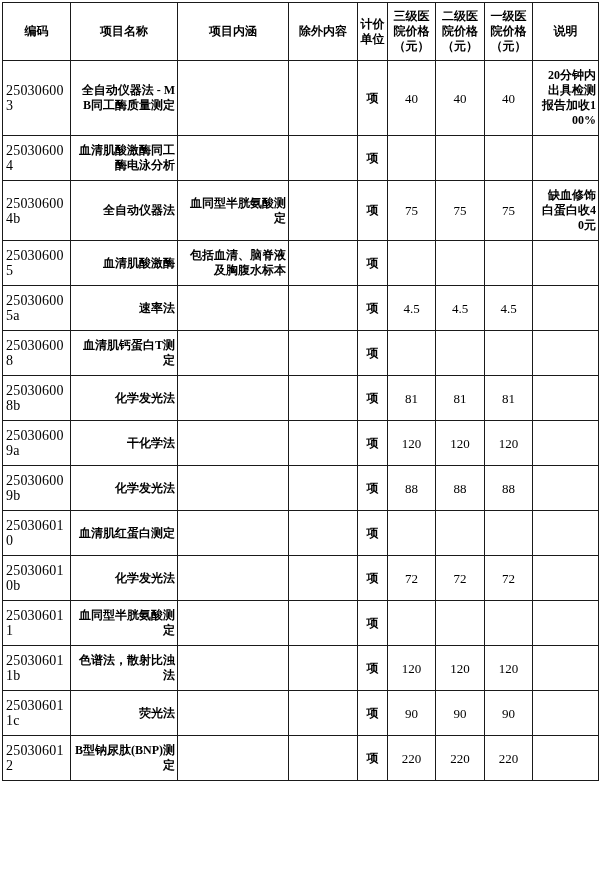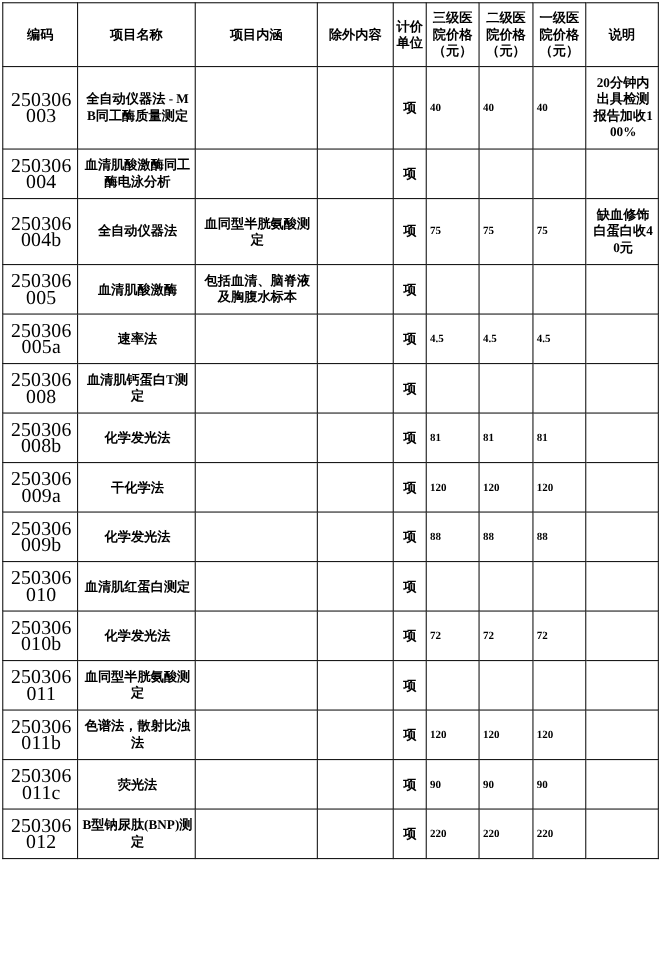--- a/index.html
+++ b/index.html
@@ -43,47 +43,46 @@
   col.c-name      { width: 107px; }
   col.c-content   { width: 111px; }
   col.c-exclusion { width: 69px; }
   col.c-unit      { width: 30px; }
   col.c-price3    { width: 48px; }
   col.c-price2    { width: 49px; }
   col.c-price1    { width: 48px; }
   col.c-note      { width: 66px; }
 
   td.cell-code {
-    text-align: center;
+    text-align: left;
     padding-left: 3px;
     padding-right: 1px;
-    font-size: 18px;
+    font-size: 14px;
     letter-spacing: 0.2px;
   }
   td.cell-name,
   td.cell-content,
   td.cell-note {
-    text-align: center;
+    text-align: right;
     font-weight: bold;
     padding-left: 4px;
     padding-right: 2px;
   }
   td.cell-exclusion { text-align: left; }
   td.cell-unit {
     text-align: center;
     font-weight: bold;
     padding-left: 1px;
     padding-right: 1px;
   }
   td.cell-price3,
   td.cell-price2,
   td.cell-price1 {
-    text-align: left;
-    font-size: 10px;
-    font-weight: bold;
+    text-align: center;
+    font-size: 13px;
   }
 </style>
 </head>
 <body>
 
 <div class="page">
   <table class="price-table">
     <colgroup>
       <col class="c-code">
       <col class="c-name">

